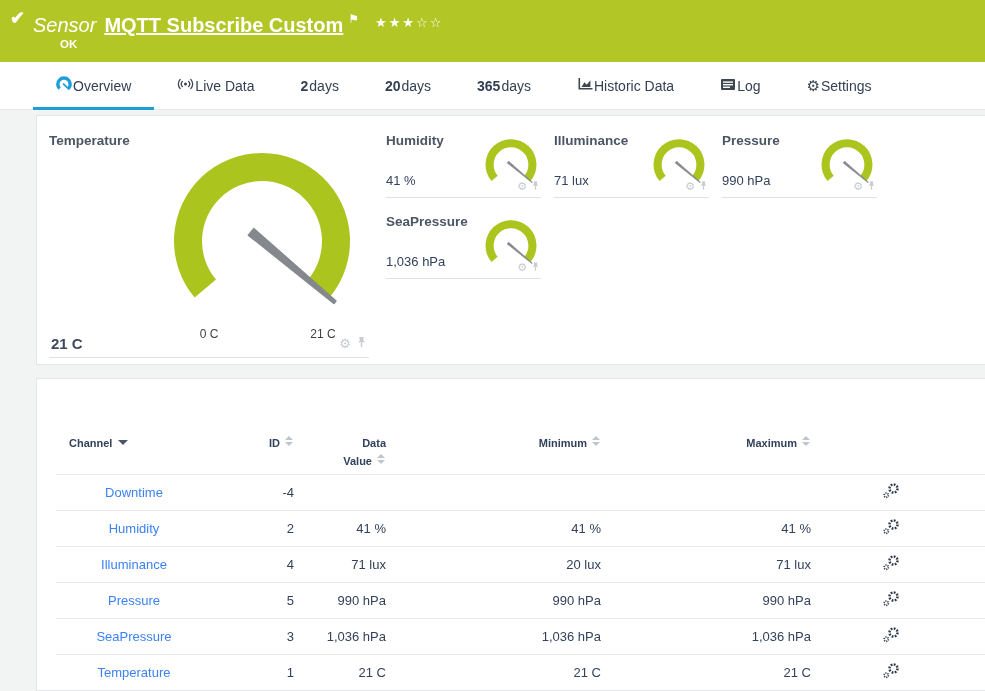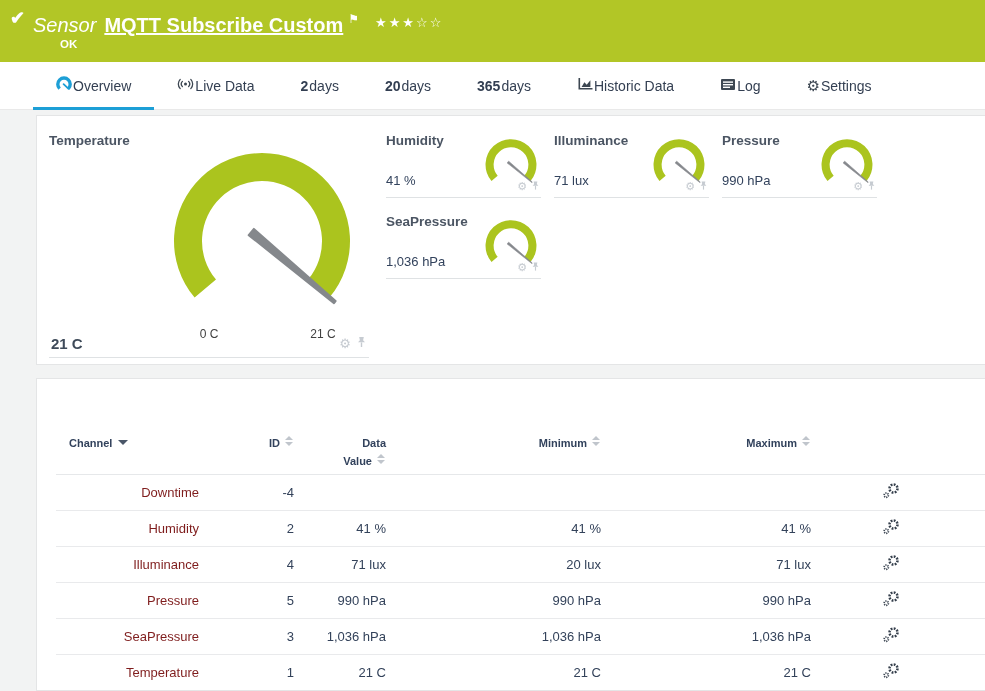--- a/index.html
+++ b/index.html
@@ -58,21 +58,21 @@
   
   .panel-table { margin-top: 13px; height: 313px; overflow: hidden; padding: 55px 0 0 32px; }
   table { border-collapse: collapse; width: calc(100% + 13px); margin-left: -13px;
           font-size: 13px; table-layout: fixed; }
   thead th { font-size: 11px; font-weight: 700; color: #32425c; text-align: right;
              vertical-align: top; line-height: 18px; padding: 0 0 4px 0; cursor: pointer; }
   thead th.col-channel { text-align: left; padding-left: 13px; }
   thead tr { border-bottom: 1px solid #e6e8ea; }
   tbody tr { border-bottom: 1px solid #e9eaec; }
   tbody td { height: 36px; vertical-align: middle; text-align: right; color: #33425a; }
-  tbody td.cell-channel { text-align: right; padding-left: 13px; color: #7f1d1d; }
+  tbody td.cell-channel { text-align: center; padding-left: 13px; color: #3b82f6; }
   td.cell-gear { text-align: center; }
   
   .caret-down { display: inline-block; width: 0; height: 0; margin-left: 6px; vertical-align: 2px;
                 border-left: 5px solid transparent; border-right: 5px solid transparent;
                 border-top: 5px solid #4a5668; }
   .sort2 { display: inline-block; width: 9px; margin-left: 5px; vertical-align: 1px; }
   .sort2 i { display: block; width: 0; height: 0; border-left: 4.5px solid transparent;
              border-right: 4.5px solid transparent; }
   .sort2 .up { border-bottom: 4.5px solid #c0c5cc; margin-bottom: 2.5px; }
   .sort2 .dn { border-top: 4.5px solid #c0c5cc; }

